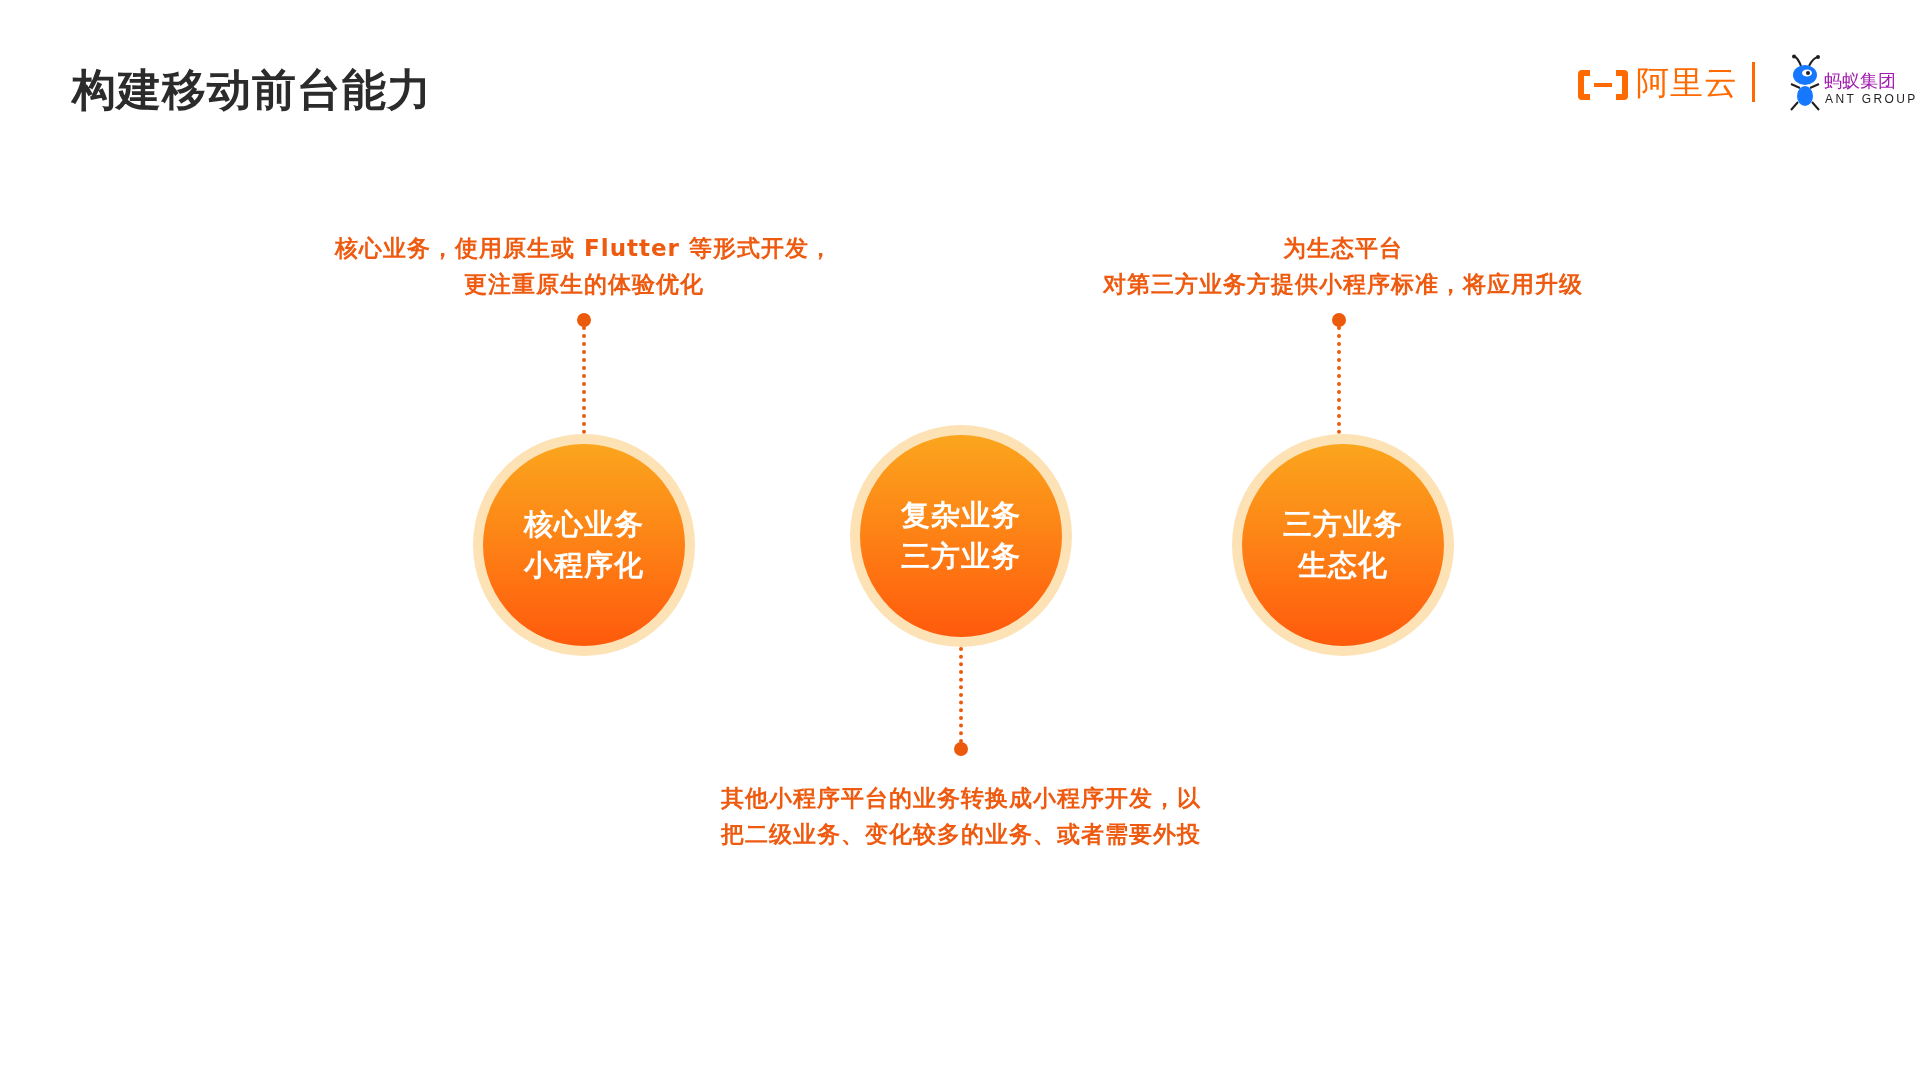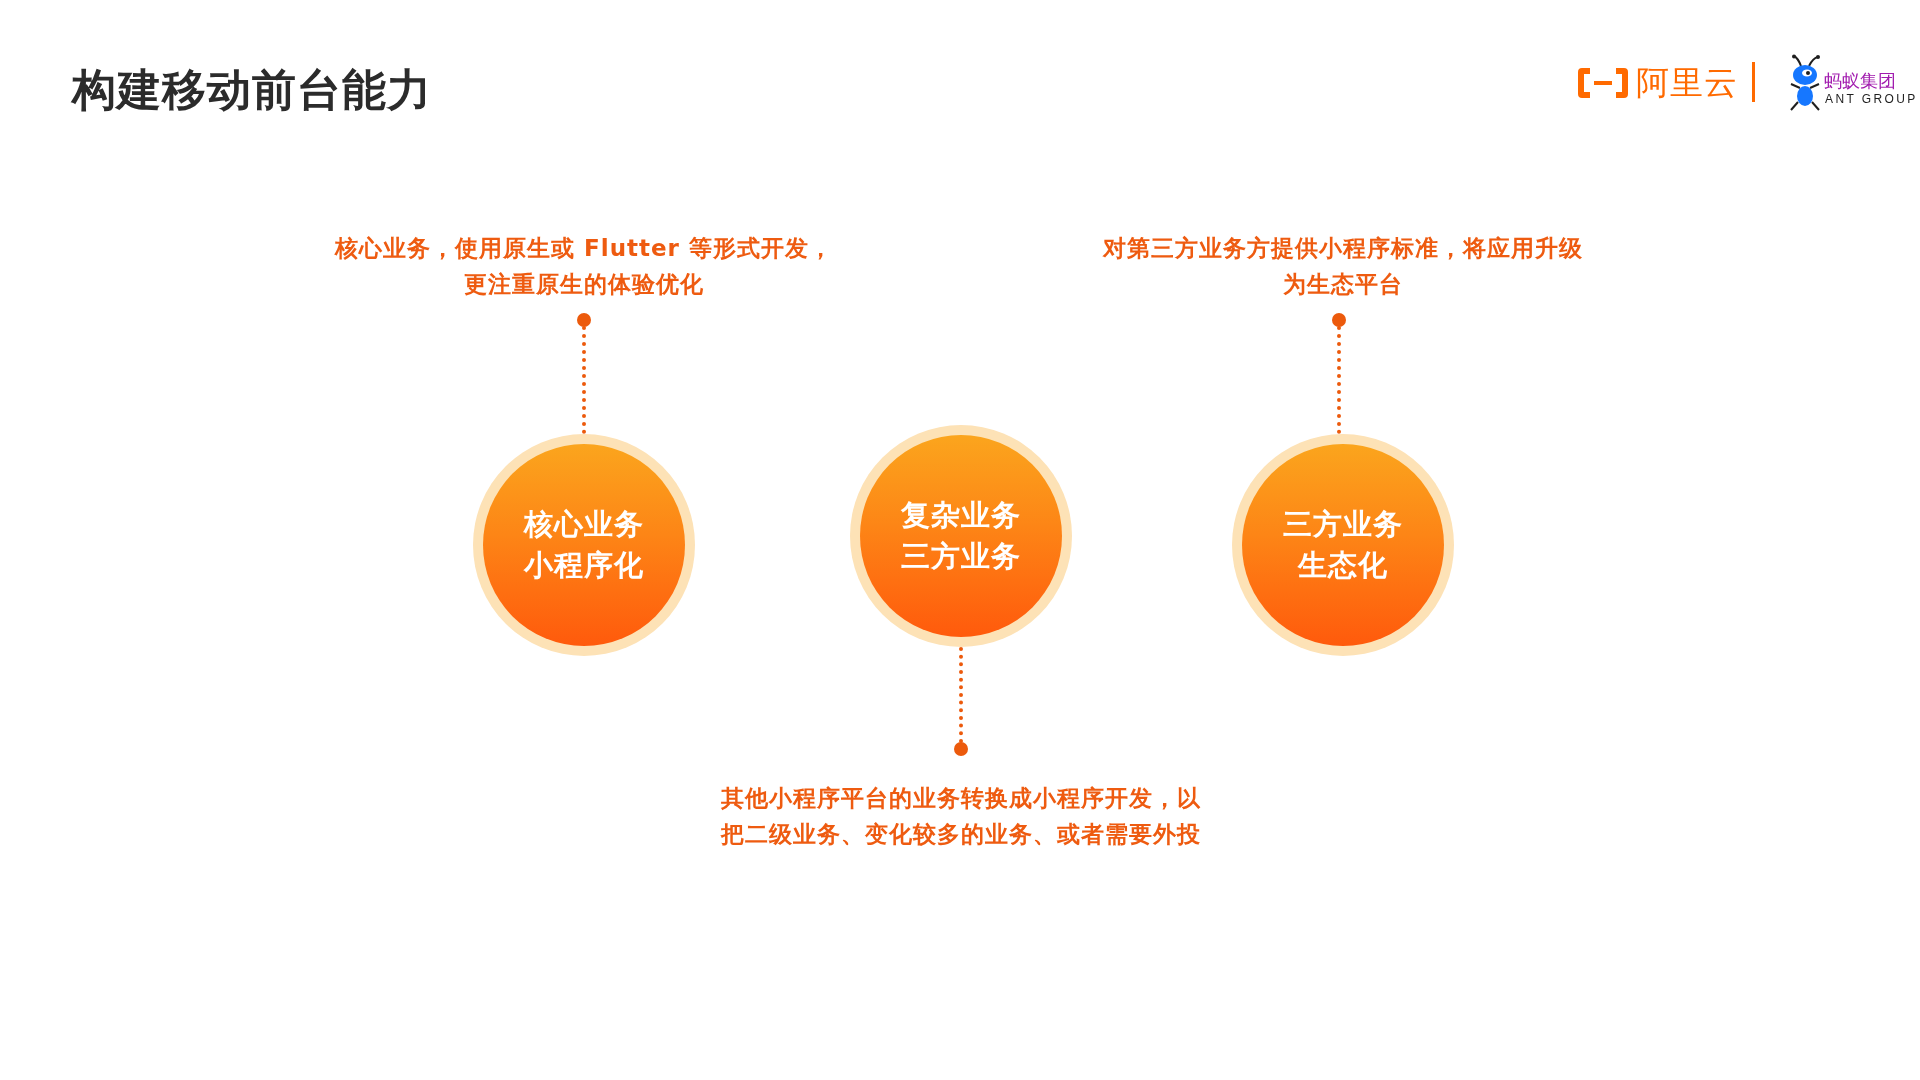--- a/index.html
+++ b/index.html
@@ -25,21 +25,21 @@
       line-height: 52px;
       white-space: nowrap;
     }
     
     .logo-aliyun {
       position: absolute;
       left: 1576px;
       top: 64px;
       height: 38px;
       display: flex;
-      align-items: center;
+      align-items: flex-end;
     }
     .aliyun-icon {
       width: 54px;
       height: 34px;
       display: block;
     }
     .aliyun-text {
       margin-left: 6px;
       font-size: 33px;
       line-height: 38px;
@@ -198,22 +198,22 @@
   </div>
 </div>
 <div class="dash" style="left:959px; top:647px; height:96px;"></div>
 <div class="dot" style="left:954px; top:742px;"></div>
 <div class="annotation" style="left:661px; top:780px; width:600px;">
   <div>其他小程序平台的业务转换成小程序开发，以</div>
   <div>把二级业务、变化较多的业务、或者需要外投</div>
 </div>
 
 <div class="annotation" style="left:1043px; top:230px; width:600px;">
+  <div>为生态平台</div>
   <div>对第三方业务方提供小程序标准，将应用升级</div>
-  <div>为生态平台</div>
 </div>
 <div class="dot" style="left:1332px; top:313px;"></div>
 <div class="dash" style="left:1337px; top:326px; height:108px;"></div>
 <div class="node" style="left:1232px; top:434px;">
   <div class="node-inner">
     <div class="node-line">三方业务</div>
     <div class="node-line">生态化</div>
   </div>
 </div>
 

